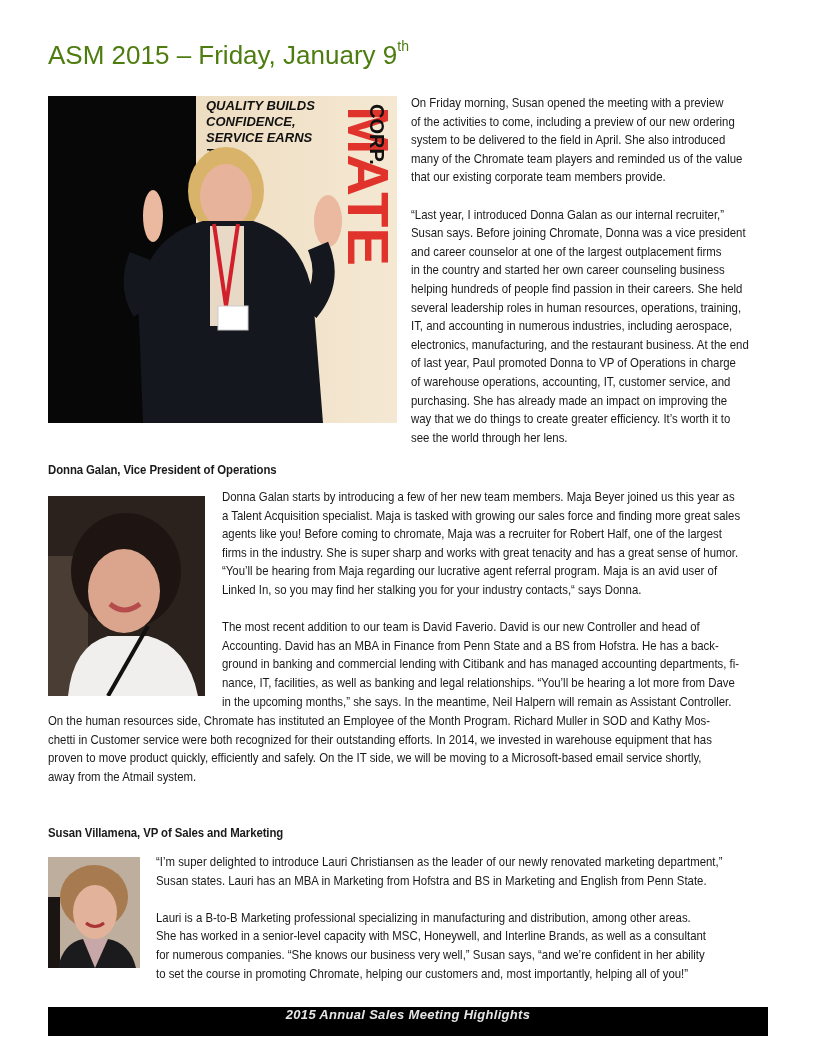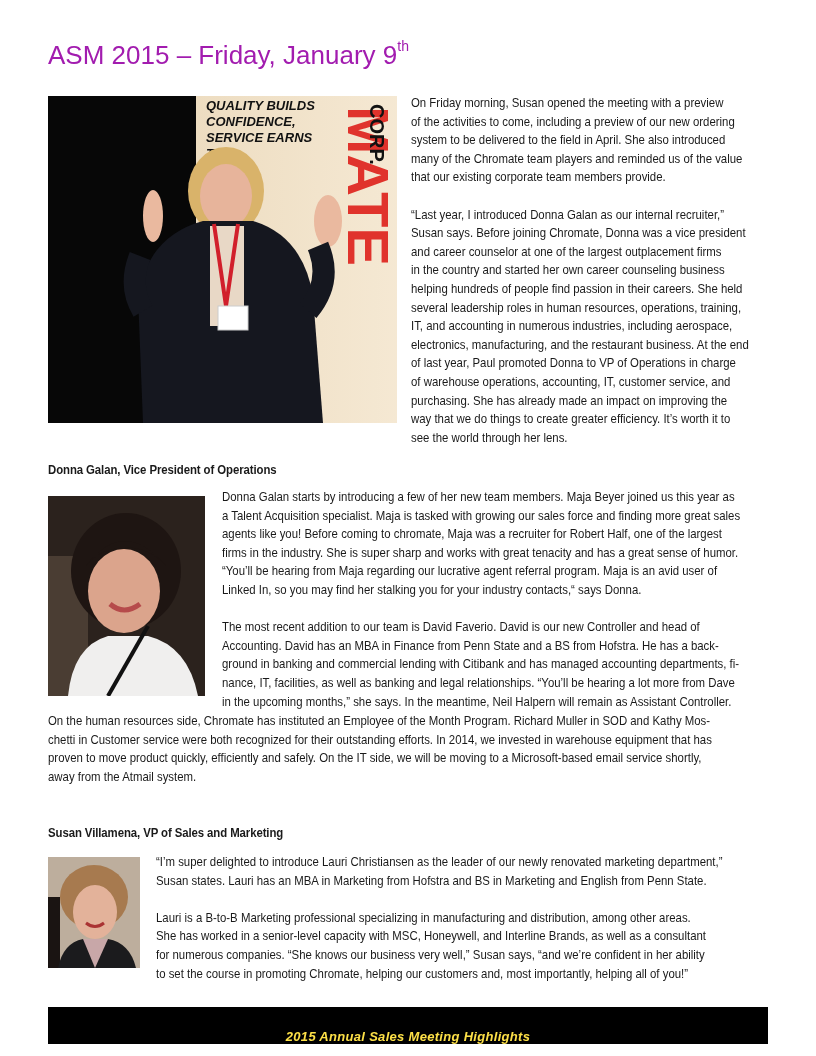--- a/index.html
+++ b/index.html
@@ -1,27 +1,27 @@
 <!DOCTYPE html>
 <html><head>
 <meta charset="utf-8">
 <style>
   html, body { margin:0; padding:0; background:#ffffff; }
   body { width:816px; height:1056px; position:relative; overflow:hidden;
          font-family:"Liberation Sans", sans-serif; color:#1a1a1a; }
   .abs { position:absolute; }
-  .title { left:48px; top:40px; font-size:26px; color:#a21caf; font-weight:normal; letter-spacing:0px; white-space:nowrap; }
+  .title { left:48px; top:40px; font-size:26px; color:#4d7c0f; font-weight:normal; letter-spacing:0px; white-space:nowrap; }
   .title sup { font-size:14px; vertical-align:top; position:relative; top:-2px; }
   .body-text { font-size:12.4px; line-height:18.6px; transform-origin:left top; }
   .body-text p { margin:0; }
   .gap { height:18.6px; }
   .heading { font-weight:bold; font-size:12.4px; letter-spacing:-0.1px; }
   .photo { overflow:hidden; }
-  .footer { left:48px; top:1007px; width:720px; height:37px; background:#000; color:#fde047;
-            display:flex; align-items:flex-end; justify-content:center;
+  .footer { left:48px; top:1007px; width:720px; height:29px; background:#000; color:#e5e5e5;
+            display:flex; align-items:flex-start; justify-content:center;
             font-weight:bold; font-style:italic; font-size:13px; letter-spacing:0.3px; }
   .cond { transform:scaleX(0.92); transform-origin:left top; }
 </style>
 </head>
 <body>
 
 <div class="abs title"><span>ASM 2015 – Friday, January 9</span><sup>th</sup></div>
 
 <div class="abs photo" style="left:48px; top:96px; width:349px; height:327px; background:#0a0a0a;">
   <svg width="349" height="327" viewBox="0 0 349 327">

